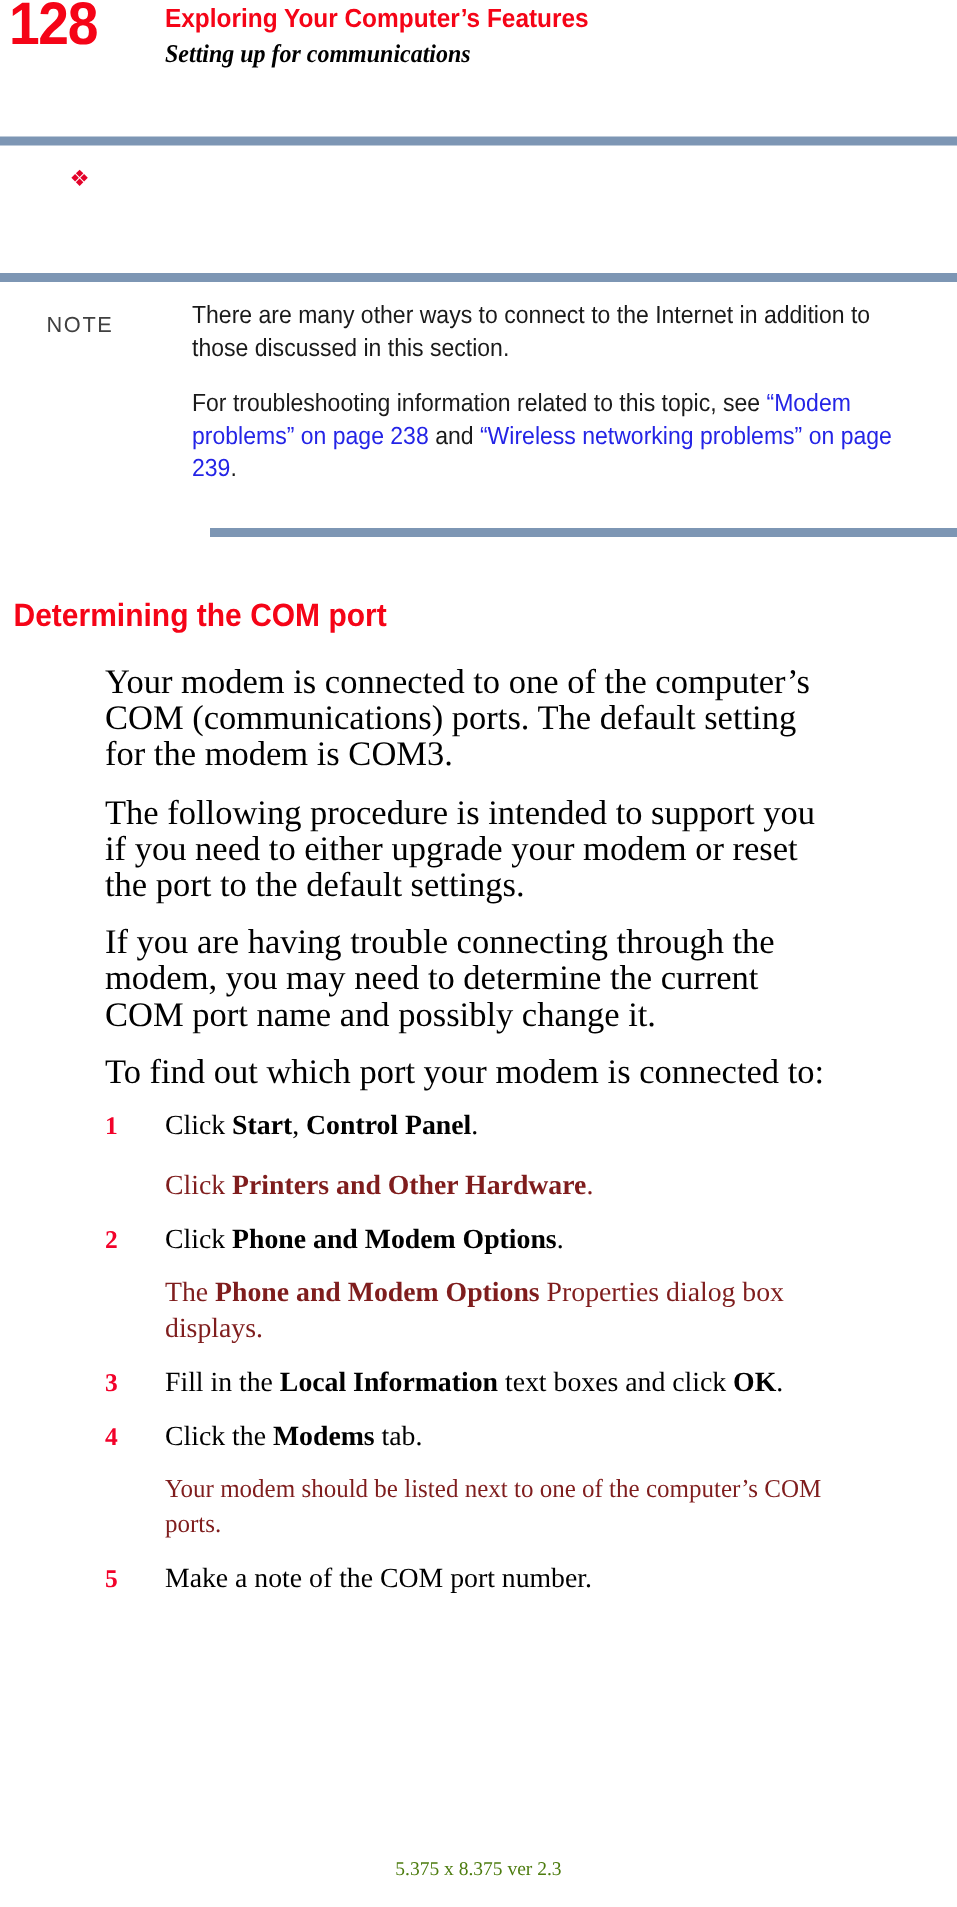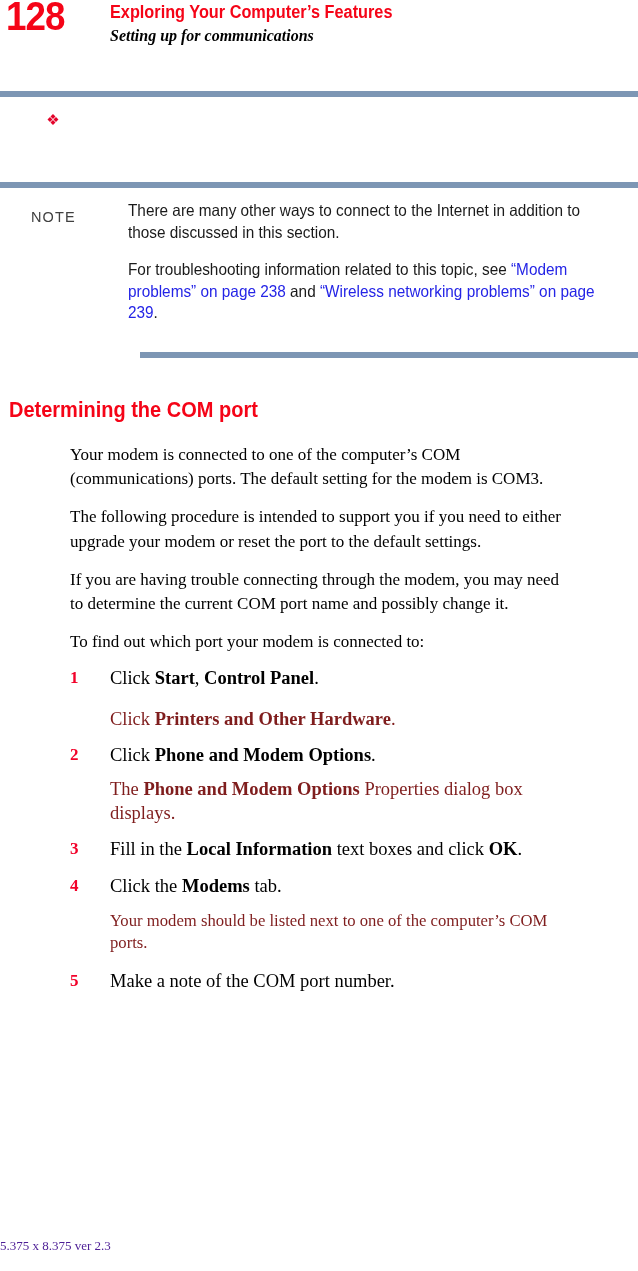--- a/index.html
+++ b/index.html
@@ -155,21 +155,21 @@
 
   
   .body-col {
     position: absolute;
     left: 70px;
     top: 443px;
     width: 500px;
   }
   .para {
     font-family: "Liberation Serif", "DejaVu Serif", serif;
-    font-size: 17px;
+    font-size: 23px;
     line-height: 24.2px;
     color: #000000;
     margin: 0 0 14px 0;
     width: 492px;
   }
   .para.tight { margin-bottom: 12px; }
 
   
   .step {
     display: flex;
@@ -210,24 +210,24 @@
     transform-origin: left top;
   }
   b { font-weight: bold; }
 
   
   .footer {
     position: absolute;
     left: 0;
     top: 1238px;
     width: 638px;
-    text-align: left;
+    text-align: center;
     font-family: "Liberation Serif", "DejaVu Serif", serif;
     font-size: 13px;
-    color: #4c1d95;
+    color: #4d7c0f;
   }
 </style>
 </head>
 <body>
 
 <div class="page">
 
   <div class="pg-header">
     <div class="folio">128</div>
     <div class="hdr-texts">

